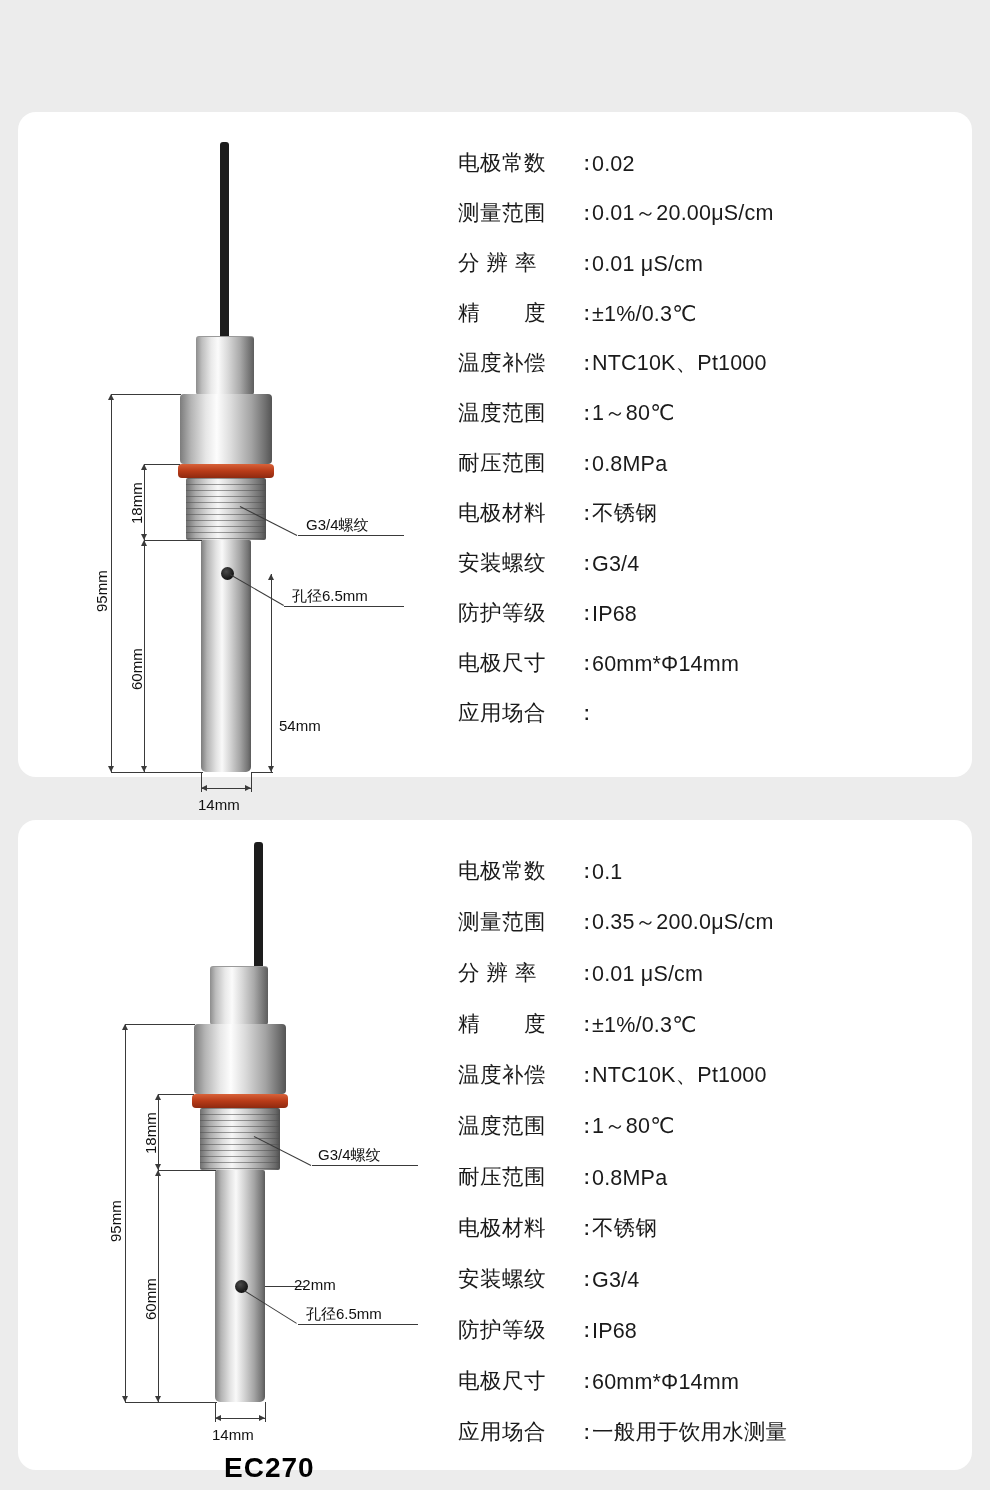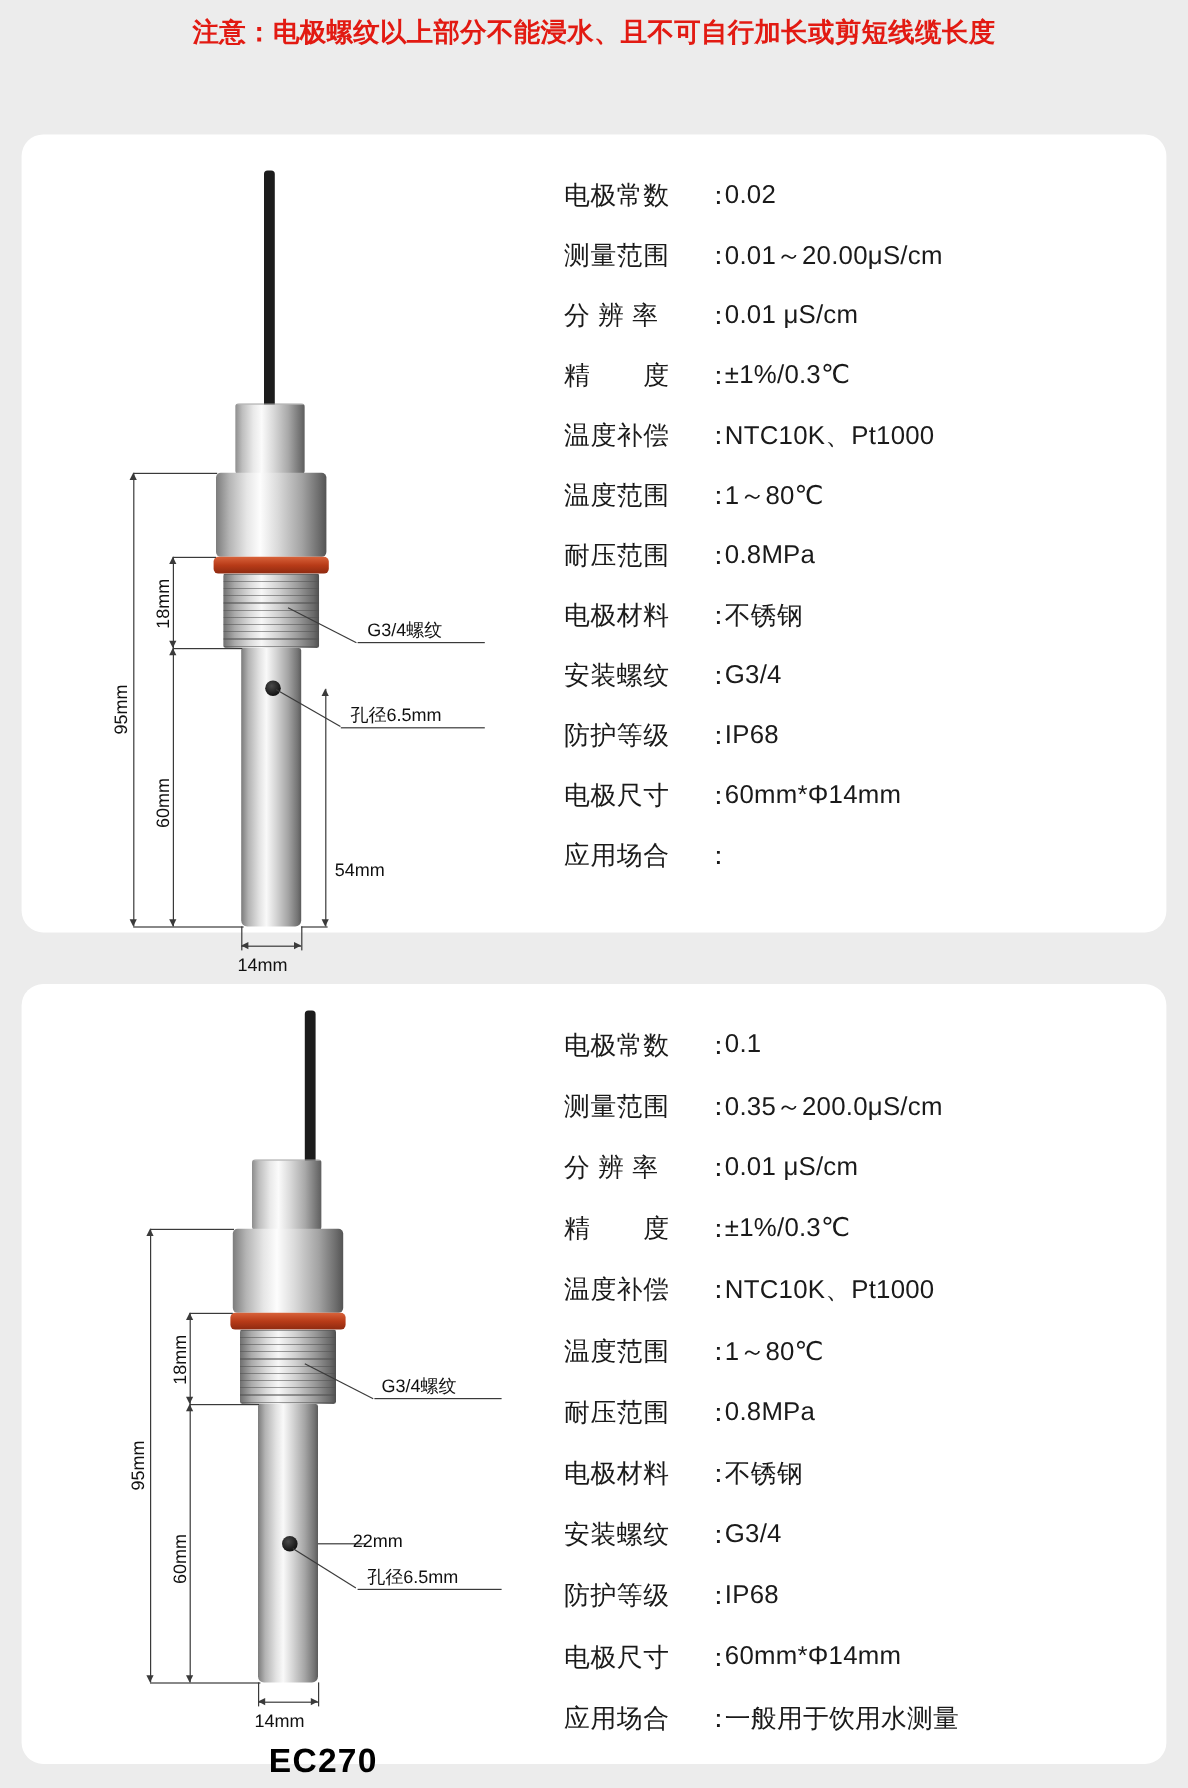--- a/index.html
+++ b/index.html
@@ -56,25 +56,24 @@
     flex: 0 0 430px;
   }
   .specs {
     flex: 1 1 auto;
     padding-top: 36px;
     padding-left: 10px;
   }
   .spec-row {
     display: flex;
     flex-direction: row;
-    align-items: center;
+    align-items: flex-end;
     font-size: 21.5px;
     margin-bottom: 21px;
     color: #1a1a1a;
-    margin-left: 12px;
   }
   #card-ec270 .spec-row { margin-bottom: 22px; }
   .spec-label {
     width: 118px;
     flex: 0 0 118px;
     letter-spacing: 0.5px;
   }
   .spec-colon {
     width: 16px;
     flex: 0 0 16px;
@@ -183,21 +182,20 @@
     border-top: 3.5px solid transparent;
     border-bottom: 3.5px solid transparent;
     border-left: 6px solid #3a3a3a;
   }
 </style>
 </head>
 <body>
 
 <div class="page">
 
-  <div class="subtitle" style="color: rgb(226, 26, 18);">注意：电极螺纹以上部分不能浸水、且不可自行加长或剪短线缆长度</div>
 
   <div class="card" id="card-ec280">
 
     <div class="diagram">
 
       <div class="cable" style="left:202px; top:30px; width:9px; height:200px;"></div>
       <div class="cap" style="left:178px; top:224px; width:58px; height:58px;"></div>
       <div class="hexnut" style="left:162px; top:282px; width:92px; height:70px;"></div>
       <div class="oring" style="left:160px; top:352px; width:96px; height:14px;"></div>
       <div class="thread" style="left:168px; top:366px; width:80px; height:62px;"></div>

